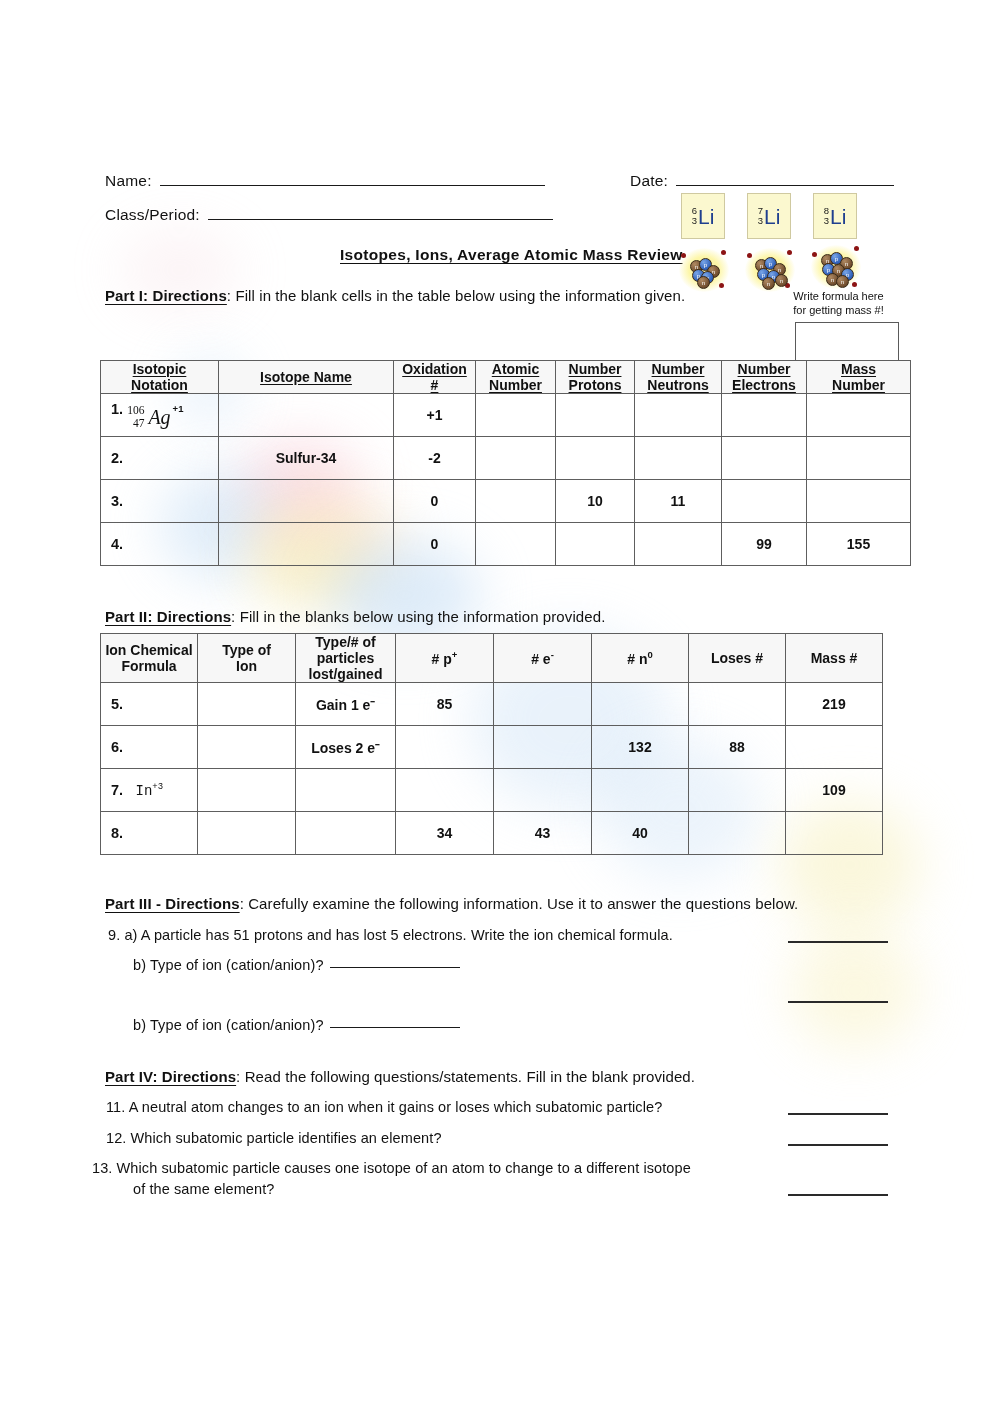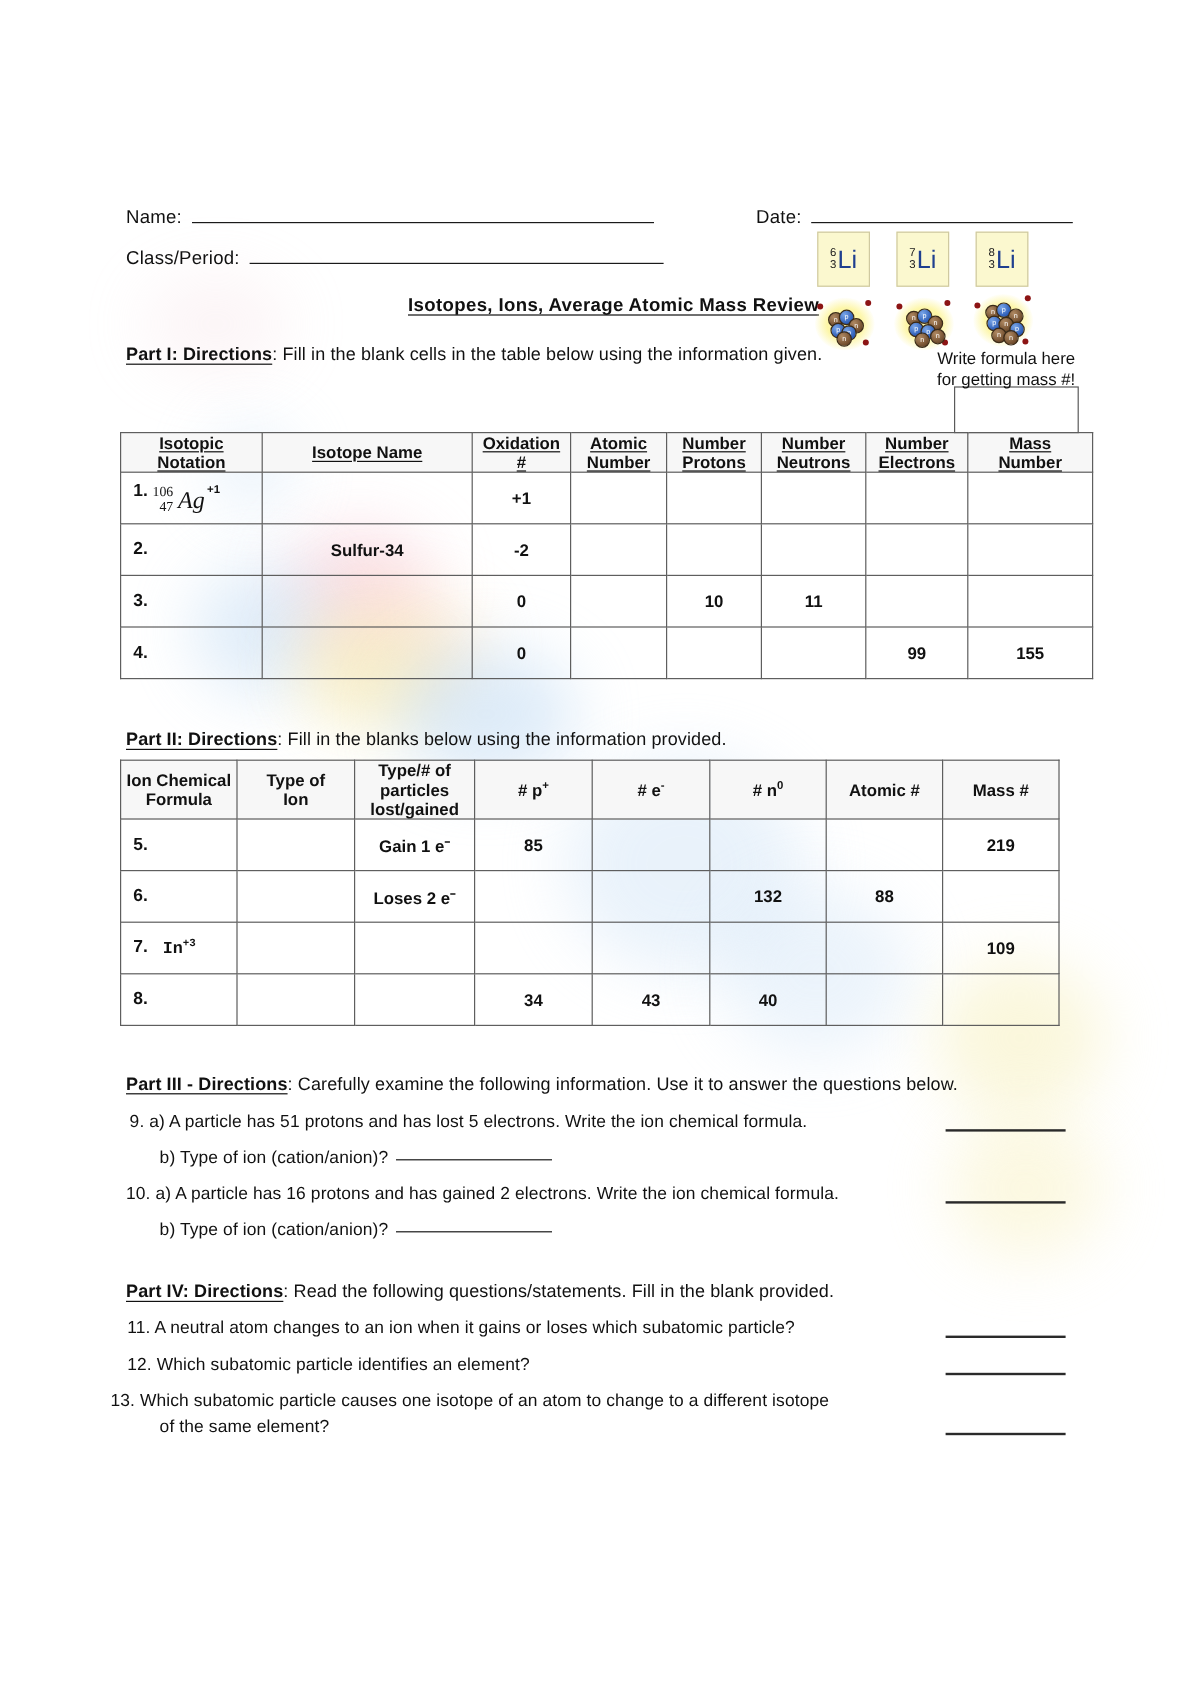--- a/index.html
+++ b/index.html
@@ -136,21 +136,21 @@
   }
   .edot {
     position: absolute;
     width: 5px; height: 5px;
     border-radius: 50%;
     background: #8c1414;
   }
 
   .note {
     position: absolute;
-    font-size: 14px;
+    font-size: 11px;
     text-align: center;
     line-height: 1.25;
     white-space: nowrap;
   }
   .formula-box {
     position: absolute;
     border: 1px solid #5a5a5a;
     box-sizing: border-box;
     background: #ffffff;
   }
@@ -213,21 +213,21 @@
     font-style: normal;
     font-size: 9.5px;
     align-self: flex-start;
     margin-left: 2px;
     font-family: "Liberation Sans", sans-serif;
     font-weight: bold;
   }
   .ion-formula {
     font-family: "Liberation Mono", monospace;
     font-size: 14px;
-    font-weight: bold;
+    font-weight: normal;
   }
   .ion-formula sup { font-size: 9px; }
   .hdr-sup { font-size: 9.5px; vertical-align: super; }
 
   
   .q {
     position: absolute;
     font-size: 14.5px;
     white-space: nowrap;
     letter-spacing: .1px;
@@ -488,21 +488,21 @@
         <th>
           <span># p</span><span class="hdr-sup">+</span>
         </th>
         <th>
           <span># e</span><span class="hdr-sup">-</span>
         </th>
         <th>
           <span># n</span><span class="hdr-sup">0</span>
         </th>
         <th>
-          <span>Atomic #</span>
+          <span>Loses #</span>
         </th>
         <th>
           <span>Mass #</span>
         </th>
       </tr>
     </thead>
     <tbody>
       <tr>
         <td class="rowno">5.</td>
         <td class="cell-blank"></td>
@@ -553,21 +553,20 @@
     <span class="lead">Part III - Directions</span><span>:  Carefully examine the following information.  Use it to answer the questions below.</span>
   </div>
 
   <div class="q" style="left:108px; top:927px;">9.  a)  A particle has 51 protons and has lost 5 electrons.  Write the ion chemical formula.</div>
   <div class="ans-rule" style="left:788px; top:941px; width:100px;"></div>
 
   <div class="q" style="left:133px; top:957px;">
     <span>b)   Type of ion (cation/anion)?</span><span class="sub-rule"></span>
   </div>
 
-  <div class="q" style="left:105px; top:987px;">10.  a)  A particle has 16 protons and has gained 2 electrons.  Write the ion chemical formula.</div>
   <div class="ans-rule" style="left:788px; top:1001px; width:100px;"></div>
 
   <div class="q" style="left:133px; top:1017px;">
     <span>b)   Type of ion (cation/anion)?</span><span class="sub-rule"></span>
   </div>
 
   <div class="part-line" style="left:105px; top:1068px;">
     <span class="lead">Part IV:  Directions</span><span>:   Read the following questions/statements.  Fill in the blank provided.</span>
   </div>
 

